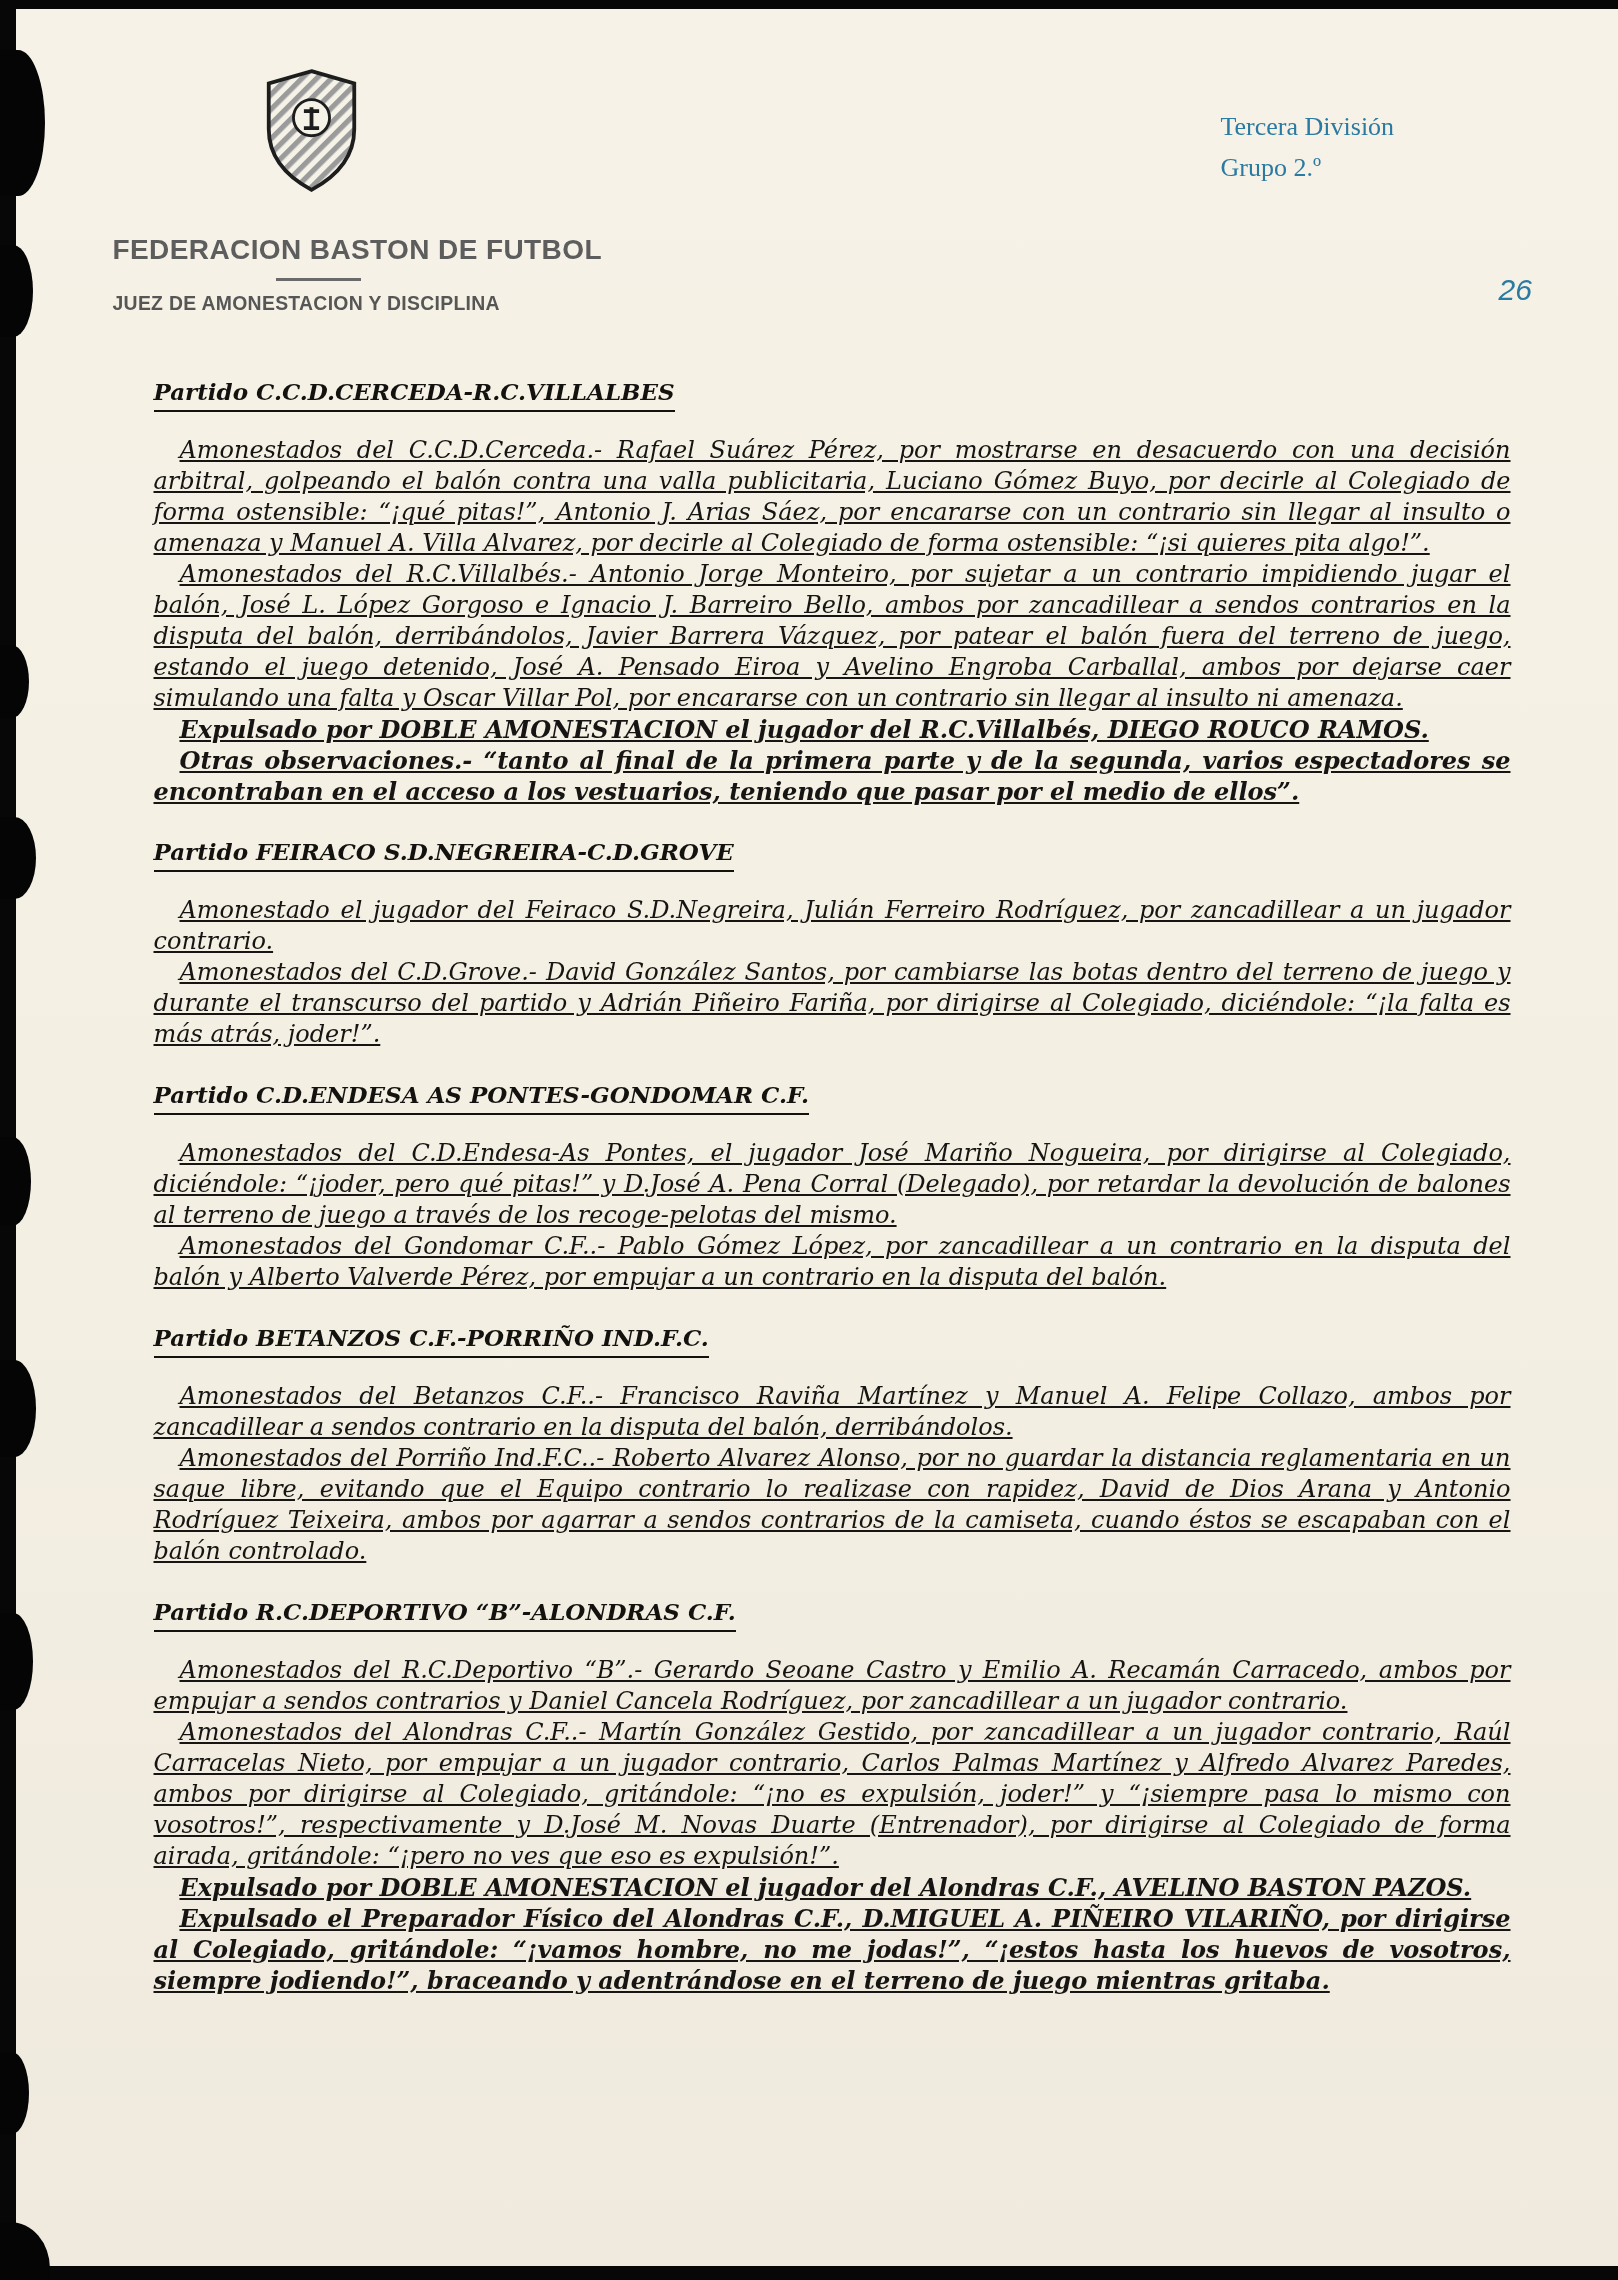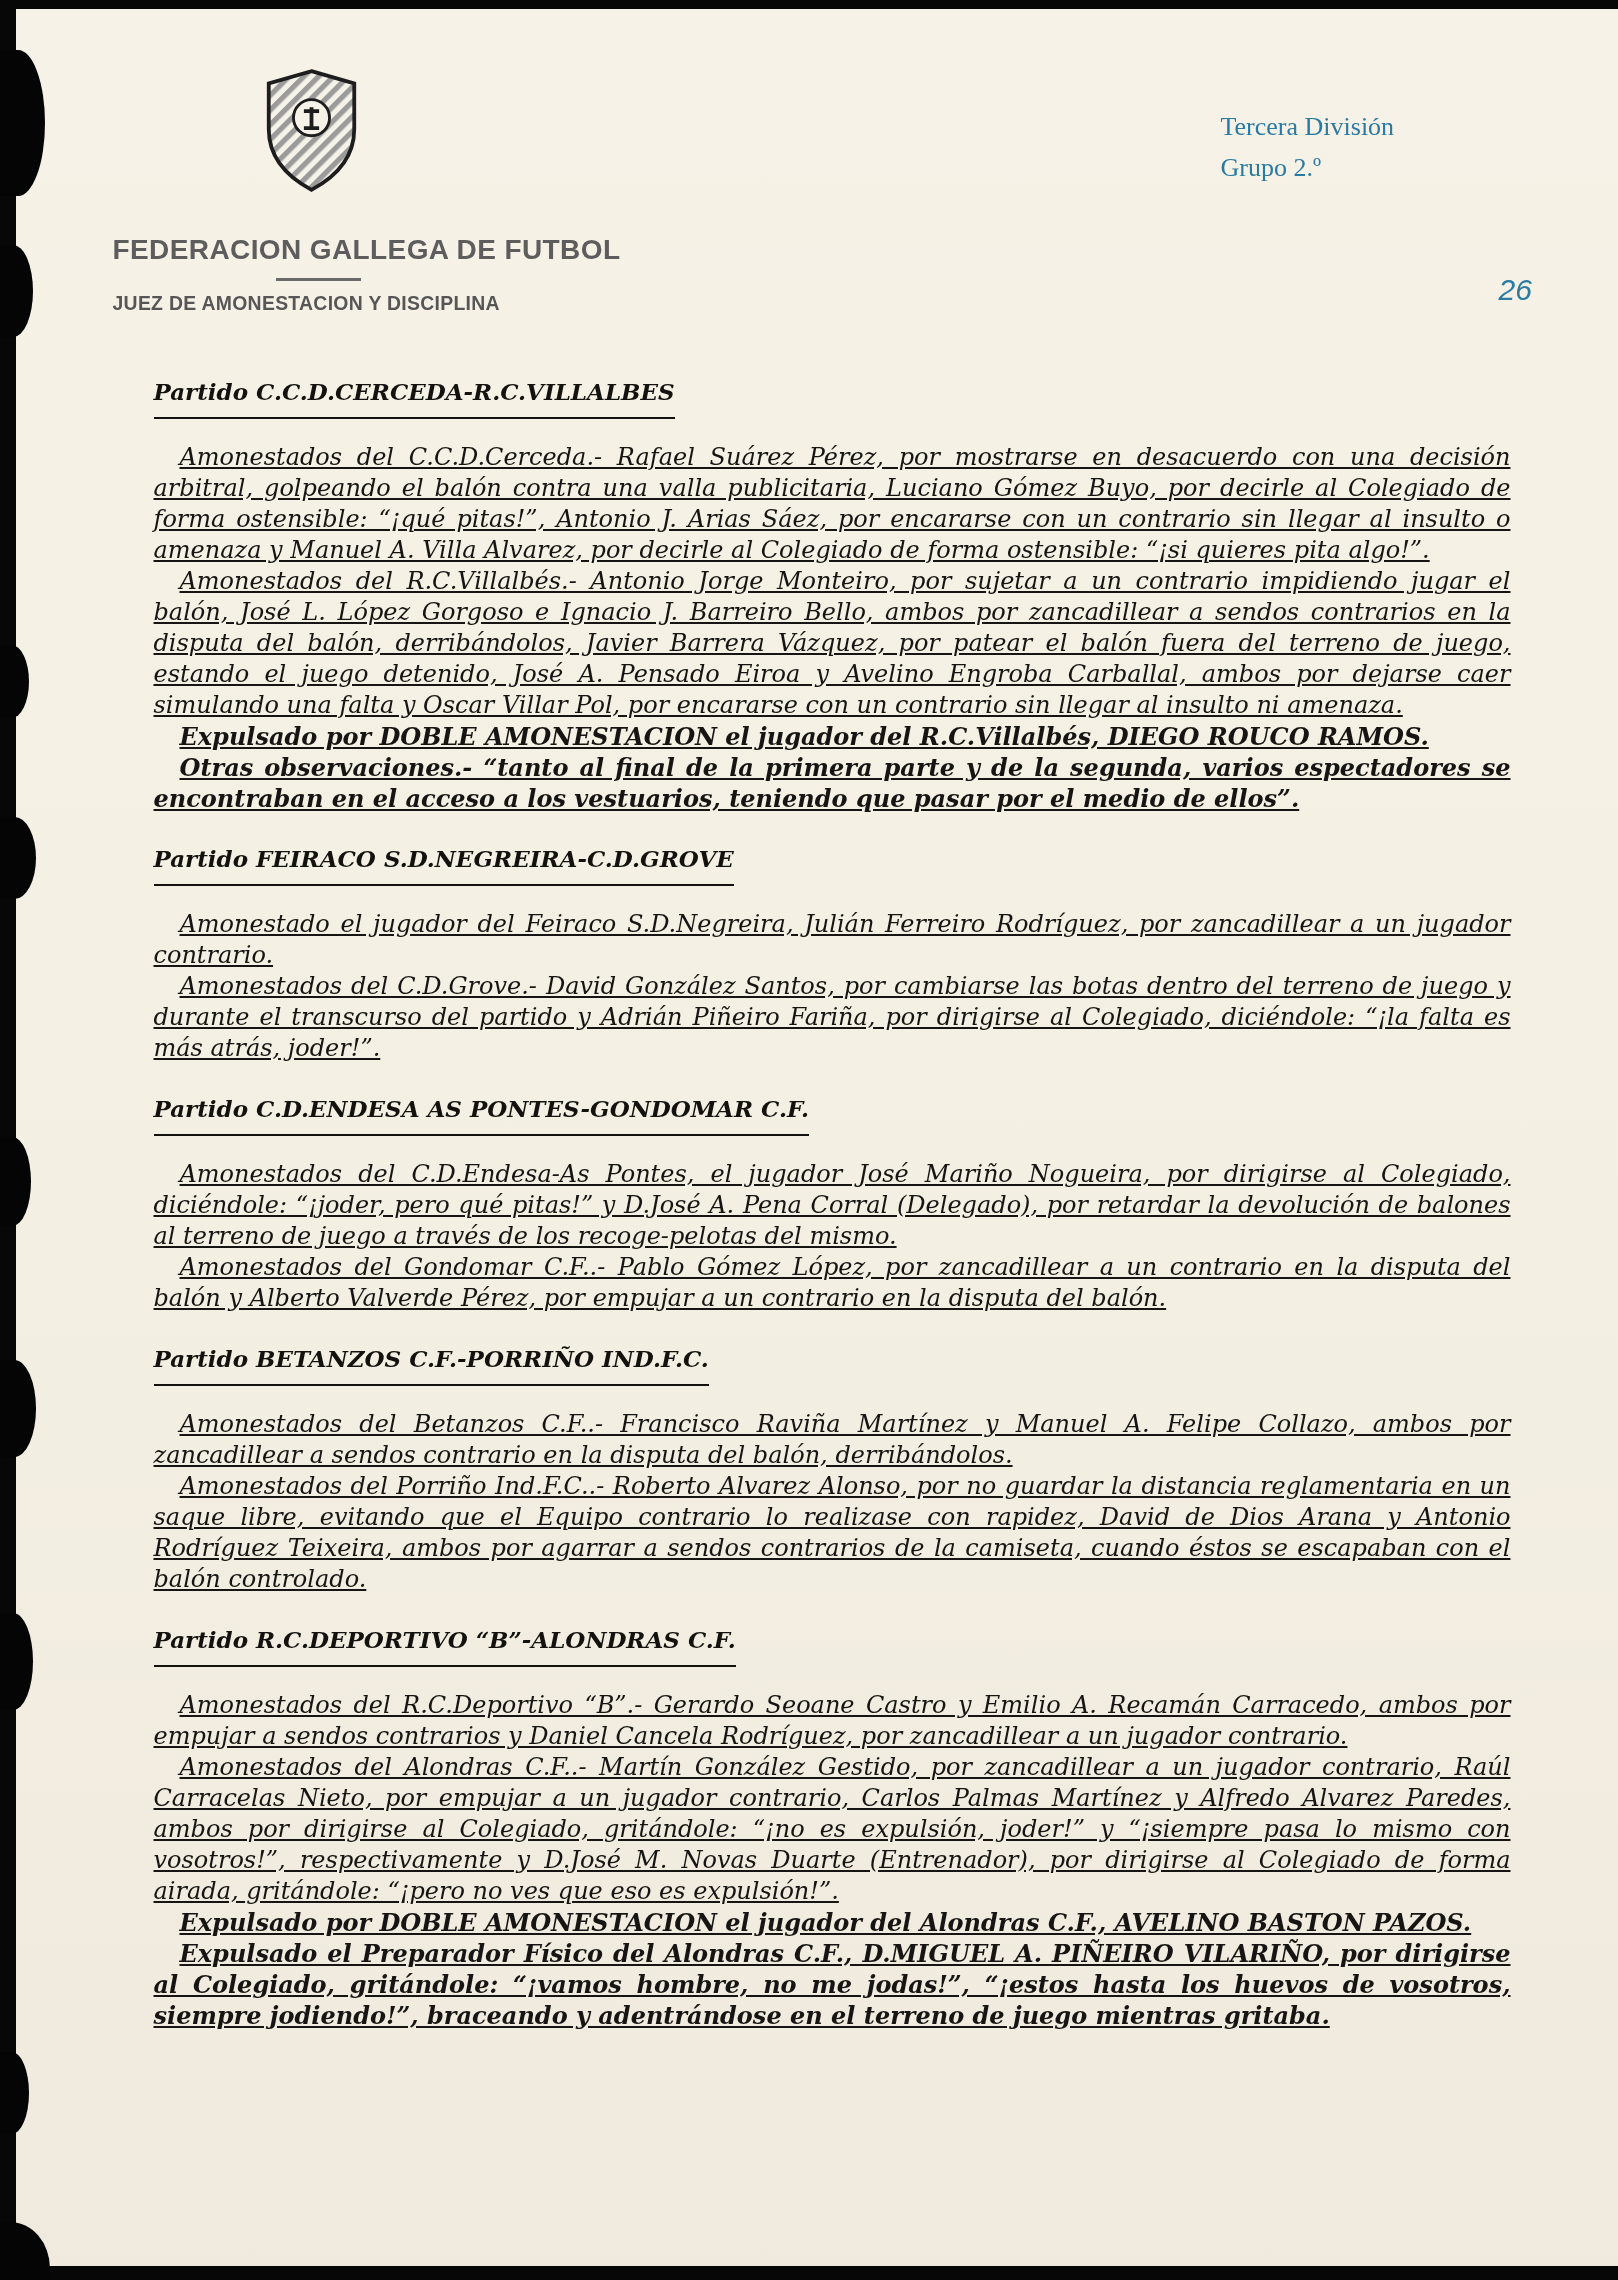--- a/index.html
+++ b/index.html
@@ -59,21 +59,21 @@
 
   .report {
     position:absolute; left:138px; top:367px; width:1357px;
     color:#161513; font-style:italic; font-size:24px; line-height:31px;
     text-align:justify;
   }
   .match-section { margin-bottom:29px; }
   .match-title {
     display:inline-block;
     font-weight:bold; font-size:23px; color:#13120f;
-    border-bottom:2.4px solid #13120f; padding-bottom:10px;
+    border-bottom:2.4px solid #13120f; padding-bottom:3px;
     margin-bottom:23px;
   }
   .para { text-indent:26px;text-decoration:underline; }
   .para.bold { font-weight:bold; }
 </style>
 </head>
 <body>
 
 <div class="paper">
 
@@ -87,21 +87,21 @@
     <path d="M50 3 L95 16 V64 Q95 104 50 128 Q5 104 5 64 V16 Z" fill="url(#hatch)" stroke="#1d1d1d" stroke-width="4"></path>
     <circle cx="50" cy="52" r="19" fill="#f5f2e8" stroke="#1d1d1d" stroke-width="3"></circle>
     <path d="M42 45 h16 M50 41 v22 M42 63 h16" stroke="#1d1d1d" stroke-width="4" fill="none"></path>
   </svg>
 
   <div class="division">
     <div>Tercera División</div>
     <div>Grupo 2.º</div>
   </div>
 
-  <div class="fed-title">FEDERACION GALLEGA DE FUTBOL</div>
+  <div class="fed-title">FEDERACION BASTON DE FUTBOL</div>
   <div class="fed-rule"></div>
   <div class="fed-sub">JUEZ DE AMONESTACION Y DISCIPLINA</div>
   <div class="page-num">26</div>
 
   <main class="report">
       <section class="match-section"><h3 class="match-title">Partido C.C.D.CERCEDA-R.C.VILLALBES</h3><p class="para">Amonestados del C.C.D.Cerceda.- Rafael Suárez Pérez, por mostrarse en desacuerdo con una decisión arbitral, golpeando el balón contra una valla publicitaria, Luciano Gómez Buyo, por decirle al Colegiado de forma ostensible: “¡qué pitas!”, Antonio J. Arias Sáez, por encararse con un contrario sin llegar al insulto o amenaza y Manuel A. Villa Alvarez, por decirle al Colegiado de forma ostensible: “¡si quieres pita algo!”.</p><p class="para">Amonestados del R.C.Villalbés.- Antonio Jorge Monteiro, por sujetar a un contrario impidiendo jugar el balón, José L. López Gorgoso e Ignacio J. Barreiro Bello, ambos por zancadillear a sendos contrarios en la disputa del balón, derribándolos, Javier Barrera Vázquez, por patear el balón fuera del terreno de juego, estando el juego detenido, José A. Pensado Eiroa y Avelino Engroba Carballal, ambos por dejarse caer simulando una falta y Oscar Villar Pol, por encararse con un contrario sin llegar al insulto ni amenaza.</p><p class="para bold">Expulsado por DOBLE AMONESTACION el jugador del R.C.Villalbés, DIEGO ROUCO RAMOS.</p><p class="para bold">Otras observaciones.- “tanto al final de la primera parte y de la segunda, varios espectadores se encontraban en el acceso a los vestuarios, teniendo que pasar por el medio de ellos”.</p></section>
       <section class="match-section"><h3 class="match-title">Partido FEIRACO S.D.NEGREIRA-C.D.GROVE</h3><p class="para">Amonestado el jugador del Feiraco S.D.Negreira, Julián Ferreiro Rodríguez, por zancadillear a un jugador contrario.</p><p class="para">Amonestados del C.D.Grove.- David González Santos, por cambiarse las botas dentro del terreno de juego y durante el transcurso del partido y Adrián Piñeiro Fariña, por dirigirse al Colegiado, diciéndole: “¡la falta es más atrás, joder!”.</p></section>
       <section class="match-section"><h3 class="match-title">Partido C.D.ENDESA AS PONTES-GONDOMAR C.F.</h3><p class="para">Amonestados del C.D.Endesa-As Pontes,  el jugador José Mariño Nogueira, por dirigirse al Colegiado, diciéndole: “¡joder, pero qué pitas!” y D.José A. Pena Corral (Delegado), por retardar la devolución de balones al terreno de juego a través de los recoge-pelotas del mismo.</p><p class="para">Amonestados del Gondomar C.F..- Pablo Gómez López, por zancadillear a un contrario en la disputa del balón y Alberto Valverde Pérez, por empujar a un contrario en la disputa del balón.</p></section>
       <section class="match-section"><h3 class="match-title">Partido BETANZOS C.F.-PORRIÑO IND.F.C.</h3><p class="para">Amonestados del Betanzos C.F..- Francisco Raviña Martínez y Manuel A. Felipe Collazo, ambos por zancadillear a sendos contrario en la disputa del balón, derribándolos.</p><p class="para">Amonestados del Porriño Ind.F.C..- Roberto Alvarez Alonso, por no guardar la distancia reglamentaria en un saque libre, evitando que el Equipo contrario lo realizase con rapidez, David de Dios Arana y Antonio Rodríguez Teixeira, ambos por agarrar a sendos contrarios de la camiseta, cuando éstos se escapaban con el balón controlado.</p></section>
       <section class="match-section"><h3 class="match-title">Partido R.C.DEPORTIVO “B”-ALONDRAS C.F.</h3><p class="para">Amonestados del R.C.Deportivo “B”.- Gerardo Seoane Castro y Emilio A. Recamán Carracedo, ambos por empujar a sendos contrarios y Daniel Cancela Rodríguez, por zancadillear a un jugador contrario.</p><p class="para">Amonestados del Alondras C.F..- Martín González Gestido, por zancadillear a un jugador contrario, Raúl Carracelas Nieto, por empujar a un jugador contrario, Carlos Palmas Martínez y Alfredo Alvarez Paredes, ambos por dirigirse al Colegiado, gritándole: “¡no es expulsión, joder!” y “¡siempre pasa lo mismo con vosotros!”, respectivamente y D.José M. Novas Duarte (Entrenador), por dirigirse al Colegiado de forma airada, gritándole: “¡pero no ves que eso es expulsión!”.</p><p class="para bold">Expulsado por DOBLE AMONESTACION el jugador del Alondras C.F., AVELINO BASTON PAZOS.</p><p class="para bold">Expulsado el Preparador Físico del Alondras C.F., D.MIGUEL A. PIÑEIRO VILARIÑO, por dirigirse al Colegiado, gritándole: “¡vamos hombre, no me jodas!”, “¡estos hasta los huevos de vosotros, siempre jodiendo!”, braceando y adentrándose en el terreno de juego mientras gritaba.</p></section>

